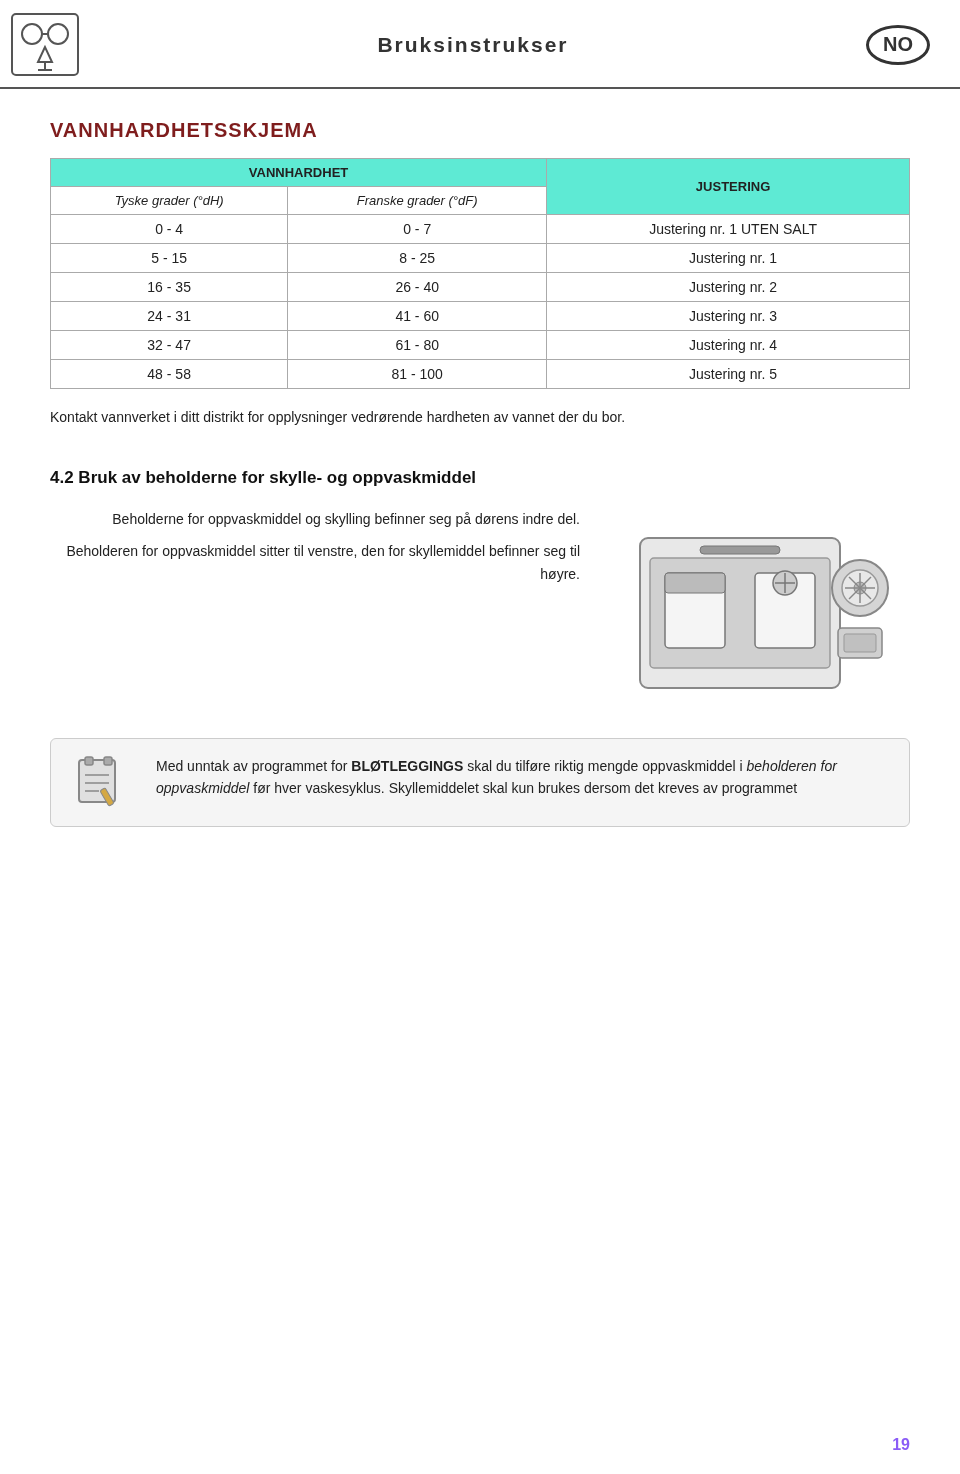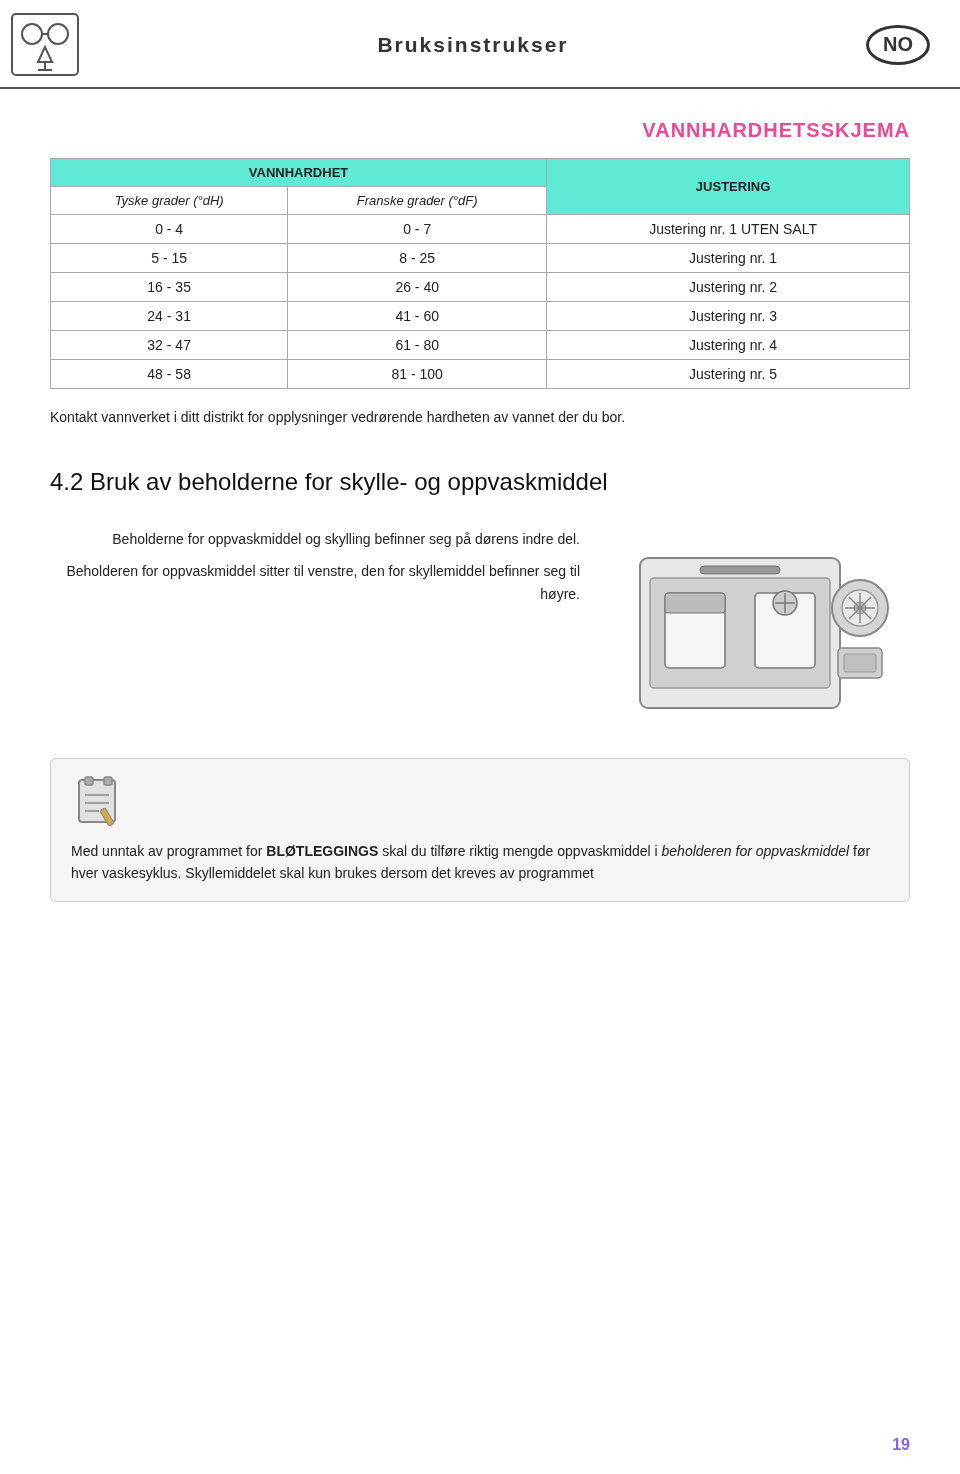--- a/index.html
+++ b/index.html
@@ -53,22 +53,21 @@
     .content {
       padding: 30px 50px;
     }
 
     
     .section-title {
       font-size: 20px;
       font-weight: bold;
       letter-spacing: 1px;
       margin-bottom: 16px;
-      color: #ec4899;
-      text-align: right;
+      color: #7f1d1d;
     }
 
     
     .hardness-table {
       width: 100%;
       border-collapse: collapse;
       margin-bottom: 18px;
       font-size: 14.5px;
     }
 
@@ -104,23 +103,23 @@
     .kontakt-text {
       font-size: 14px;
       line-height: 1.5;
       margin-bottom: 40px;
       margin-top: 8px;
       max-width: 700px;
     }
 
     
     .section-42-title {
-      font-size: 24px;
-      font-weight: normal;
-      margin-bottom: 32px;
+      font-size: 17px;
+      font-weight: bold;
+      margin-bottom: 20px;
       color: #111;
     }
 
     .section-42-body {
       display: flex;
       gap: 30px;
       margin-bottom: 30px;
     }
 
     .section-42-text {
@@ -145,27 +144,26 @@
     
     .dishwasher-svg {
       width: 280px;
       height: 200px;
     }
 
     
     .note-box {
       display: flex;
       align-items: flex-start;
-      gap: 10px;
+      gap: 30px;
       background: #f5f5f5;
       border: 1px solid #ccc;
       border-radius: 6px;
       padding: 16px 20px;
       margin-top: 10px;
-      flex-direction: column;
     }
 
     .note-icon {
       flex-shrink: 0;
       width: 55px;
       height: 55px;
     }
 
     .note-text {
       font-size: 14px;

